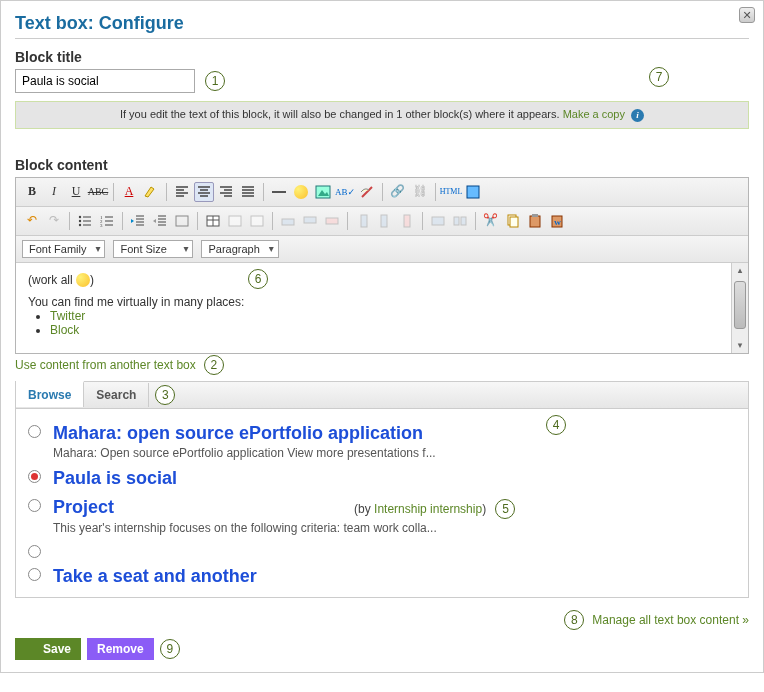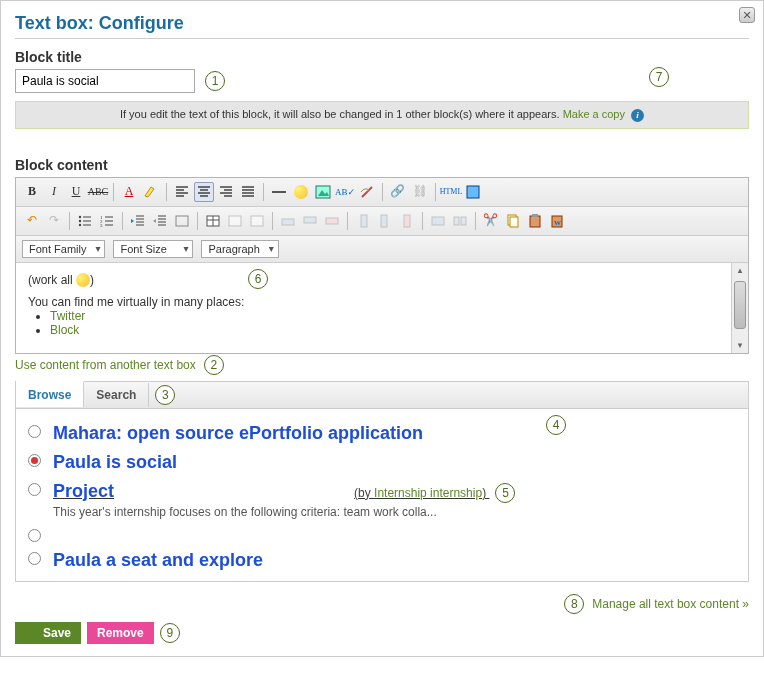--- a/index.html
+++ b/index.html
@@ -40,21 +40,21 @@
 .radio.checked::after { content:""; position:absolute; inset:2px; background:#d33; border-radius:50%; }
 .result-body { flex: 1; }
 .result-title { font-weight: bold; font-size: 18px; color: #1d4ed8; }
 .result-desc { font-size: 12px; color: #555; margin-top: 2px; }
 .result-by { color: #444; }
 .results-footer { background: #eee; text-align: center; padding: 4px; font-size: 11px; color: #666; margin-top: 6px; }
 .manage-row { text-align: right; margin-top: 12px; display: flex; justify-content: flex-end; align-items: center; gap: 8px; }
 .buttons-row { margin-top: 8px; display: flex; align-items: center; gap: 6px; }
 .btn { border: none; padding: 4px 10px; font-size: 12px; font-weight: bold; color: #fff; cursor: pointer; }
 .btn-save { background: #5c8727; padding-left: 28px; }
-.btn-remove { background: #ec4899; }
+.btn-remove { background: #8b5cf6; }
 .callout-abs { position: absolute; }
 .row-rel { position: relative; }
 svg.ico { width: 16px; height: 16px; }
 </style>
 </head>
 <body>
 
 <div class="dialog">
   <div class="close-btn">✕</div>
   <div class="dialog-title">Text box: Configure</div>
@@ -306,52 +306,53 @@
     <span class="callout" style="margin-left:6px">3</span>
   </div>
 
   <div class="results-panel row-rel">
     <span class="callout callout-abs" style="left:530px; top:6px;">4</span>
 
     <div class="result-row">
       <div class="radio"></div>
       <div class="result-body">
         <div class="result-title">Mahara: open source ePortfolio application</div>
+        <div class="result-desc">Mahara: Open source ePortfolio application View more presentations f...</div>
       </div>
     </div>
 
     <div class="result-row">
       <div class="radio checked"></div>
       <div class="result-body">
         <div class="result-title">Paula is social</div>
       </div>
     </div>
 
     <div class="result-row row-rel">
       <div class="radio"></div>
       <div class="result-body">
-        <div style="display:flex; gap:40px; align-items:baseline;text-decoration:underline;">
+        <div style="display:flex; gap:40px; align-items:baseline;">
           <div class="result-title">Project</div>
           <div class="result-by" style="margin-left:200px">
             <span>(by </span><a class="link">Internship internship</a><span>)</span>
             <span class="callout" style="margin-left:6px">5</span>
           </div>
         </div>
         <div class="result-desc">This year's internship focuses on the following criteria: team work colla...</div>
       </div>
     </div>
 
     <div class="result-row">
       <div class="radio"></div>
     </div>
 
     <div class="result-row">
       <div class="radio"></div>
       <div class="result-body">
-        <div class="result-title">Paula a seat and explore</div>
+        <div class="result-title">Take a seat and another</div>
       </div>
     </div>
 
   </div>
 
   <div class="manage-row">
     <span class="callout">8</span>
     <a class="link">Manage all text box content »</a>
   </div>
 

